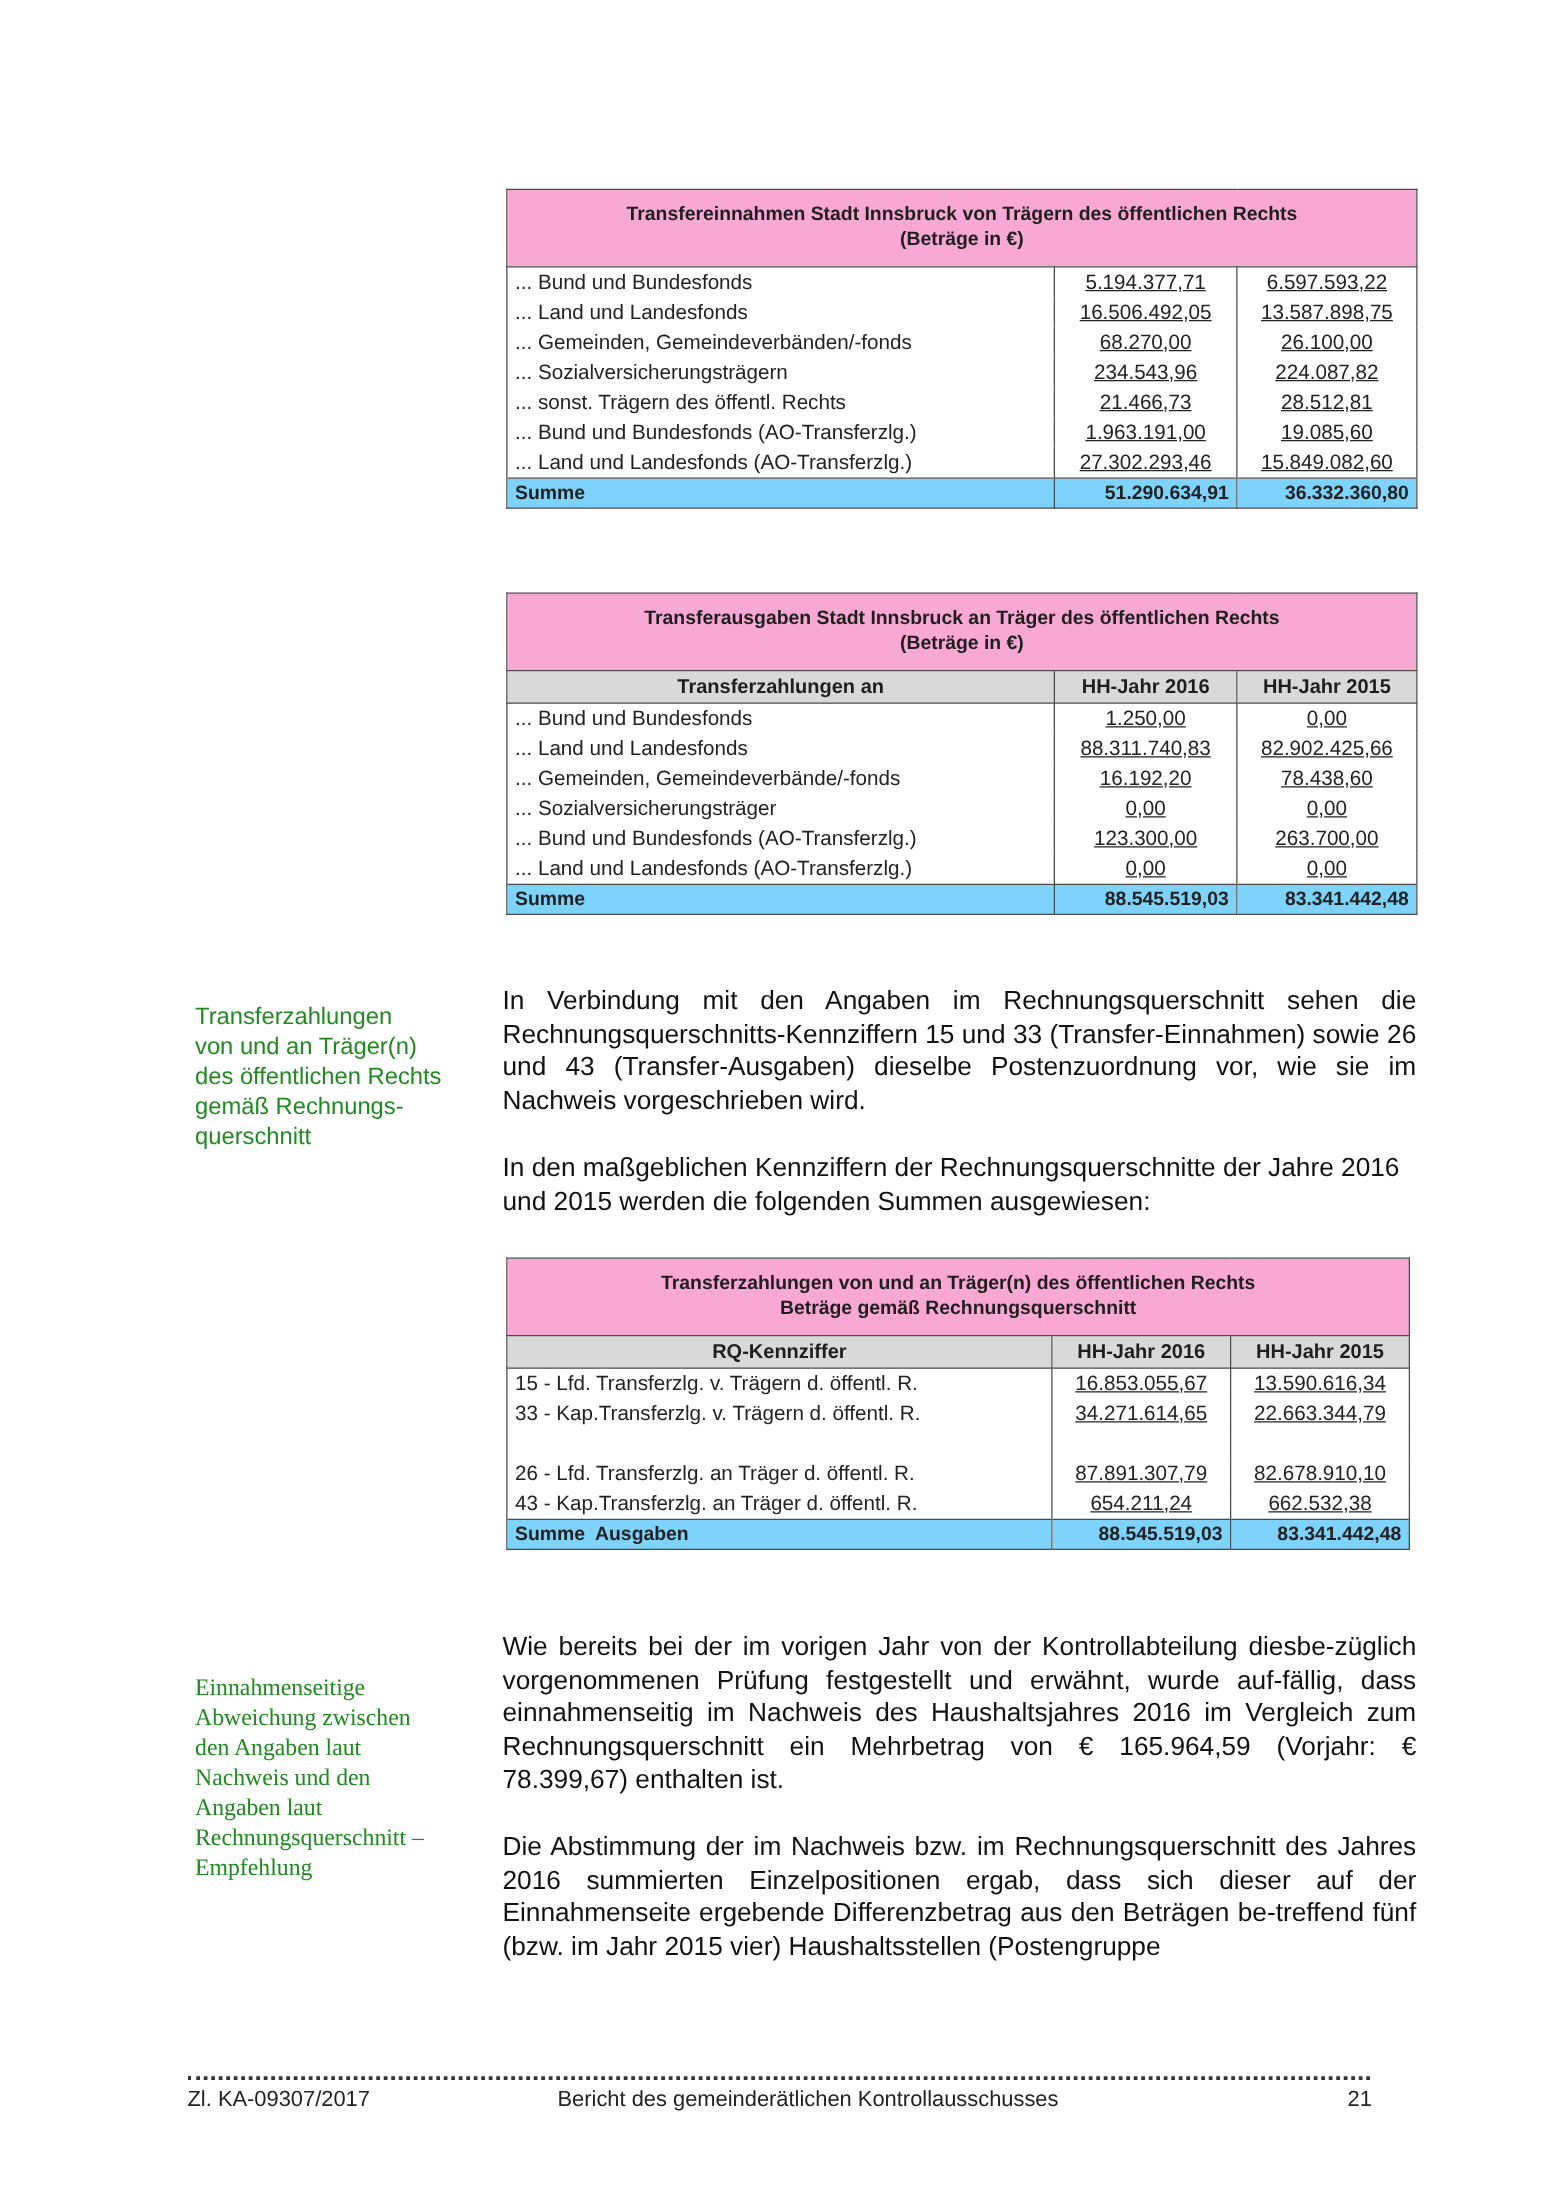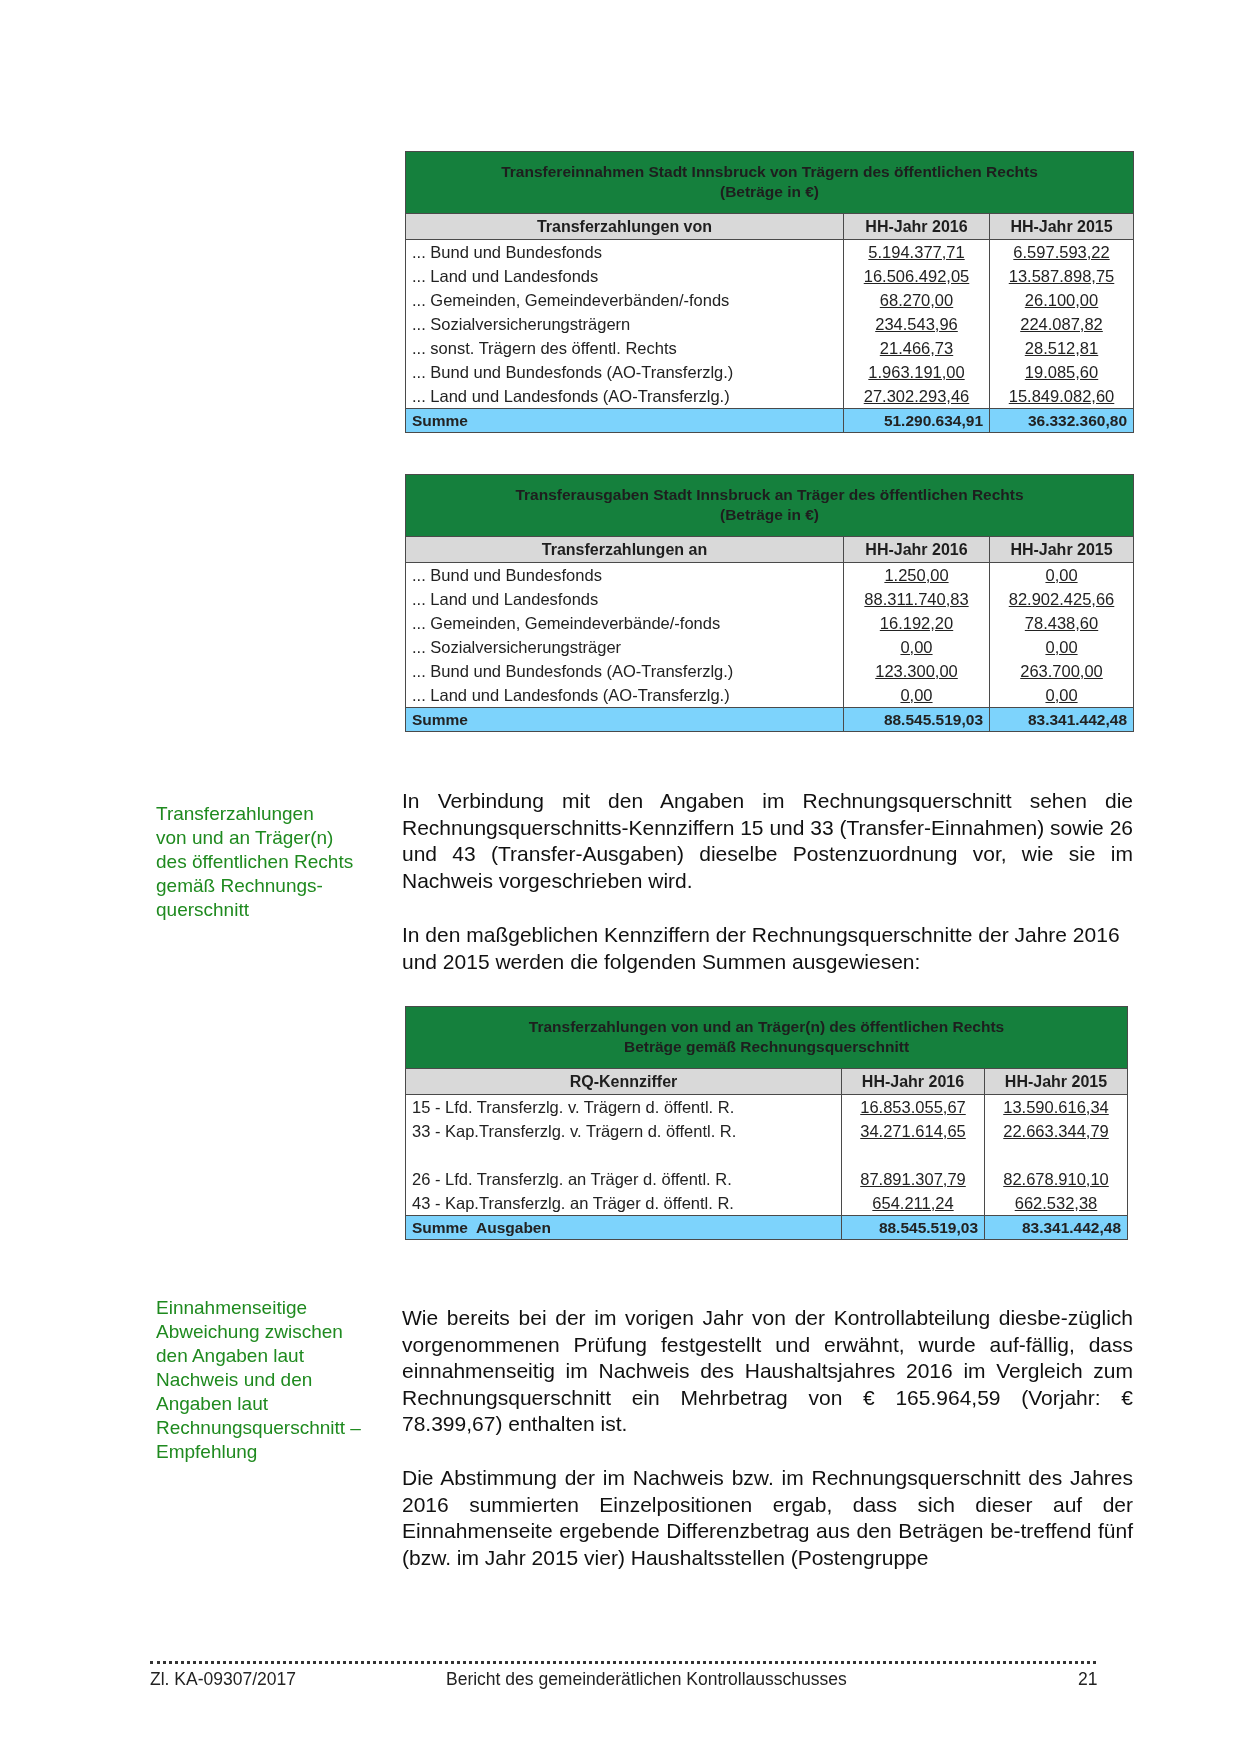--- a/index.html
+++ b/index.html
@@ -2,21 +2,21 @@
 <html><head>
 <meta charset="utf-8">
 <style>
   html, body { margin: 0; padding: 0; background: #ffffff; }
   body { width: 1241px; height: 1754px; position: relative; overflow: hidden;
          font-family: "Liberation Sans", sans-serif; color: #1a1a1a; }
 
   table.rt { position: absolute; border-collapse: collapse; font-family: "Liberation Sans", sans-serif;
              font-size: 16.5px; color: #222; table-layout: fixed; }
   table.rt td, table.rt th { padding: 0 6px; white-space: nowrap; overflow: hidden; }
-  table.rt .cap th { background: #15803d; font-weight: bold; text-align: center; font-size: 15.5px;
+  table.rt .cap th { background: #f9a8d4; font-weight: bold; text-align: center; font-size: 15.5px;
                      line-height: 20px; padding: 10px 6px 11px; border: 1.5px solid #4a4a4a; color:#1e1e1e;}
   table.rt .hdr th { background: #d9d9d9; font-weight: bold; text-align: center; font-size: 16px;
                      height: 25px; border: 1.5px solid #4a4a4a; color:#1e1e1e;}
   table.rt .row td { height: 24px; border-left: 1.5px solid #4a4a4a; border-right: 1.5px solid #4a4a4a; }
   table.rt .row td.num { text-align: center; text-decoration: underline; }
   table.rt .sum td { background: #7dd3fc; font-weight: bold; height: 23px; border: 1.5px solid #4a4a4a; font-size: 15.5px; }
   table.rt .sum td.num { text-align: right; }
   table.rt .spacer td { height: 24px; border-left: 1.5px solid #4a4a4a; border-right: 1.5px solid #4a4a4a; }
 
   .side { position: absolute; left: 156px; width: 230px; color: #1f8a1f; font-size: 19px; line-height: 24px; }
@@ -35,25 +35,20 @@
       <col style="width:146px">
       <col style="width:144px">
     </colgroup>
   <tbody>
       <tr class="cap">
     <th colspan="3">
       <div>Transfereinnahmen Stadt Innsbruck von Trägern des öffentlichen Rechts</div>
       <div>(Beträge in €)</div>
     </th>
   </tr>
-  <tr class="hdr">
-    <th>Transferzahlungen von</th>
-    <th>HH-Jahr 2016</th>
-    <th>HH-Jahr 2015</th>
-  </tr>
   </tbody>
     <tbody>
       <tr class="row">
         <td>... Bund und Bundesfonds</td>
         <td class="num">5.194.377,71</td>
         <td class="num">6.597.593,22</td>
       </tr>
       <tr class="row">
         <td>... Land und Landesfonds</td>
         <td class="num">16.506.492,05</td>
@@ -221,21 +216,21 @@
     </tbody>
   <tbody>
       <tr class="sum">
     <td style="white-space:pre;margin-left:39px;">Summe  Ausgaben</td>
     <td class="num">88.545.519,03</td>
     <td class="num">83.341.442,48</td>
   </tr>
 </tbody>
   </table>
 
-<div class="side" style="top:1296px;">
+<div class="side" style="top:1339px;font-family:Liberation Serif, serif;">
   <div>Einnahmenseitige</div>
   <div>Abweichung zwischen</div>
   <div>den Angaben laut</div>
   <div>Nachweis und den</div>
   <div>Angaben laut</div>
   <div>Rechnungsquerschnitt –</div>
   <div>Empfehlung</div>
 </div>
 
 <div class="para" style="top:1305px;">

